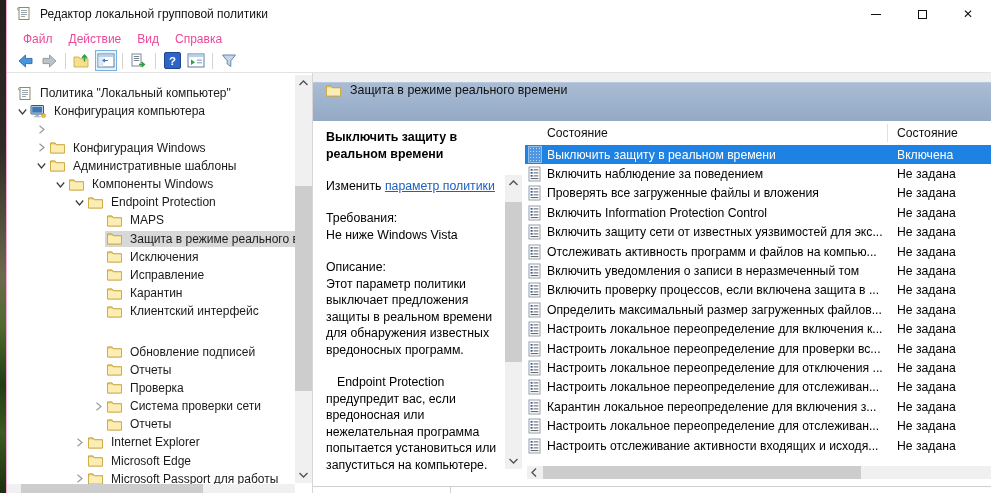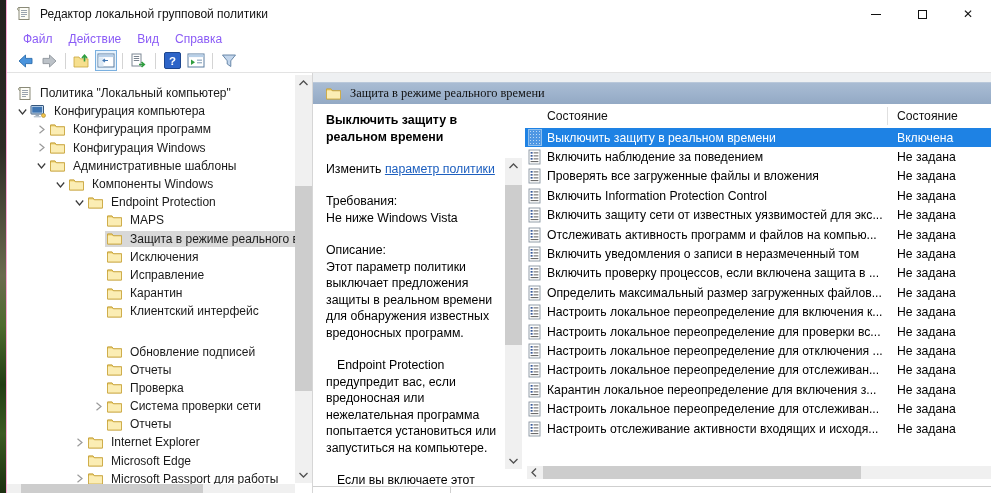--- a/index.html
+++ b/index.html
@@ -19,21 +19,21 @@
   .title-icon { margin-left:9px; width:16px; height:16px; flex:0 0 auto; }
   .title-text { margin-left:8px; font-size:12px; color:#111; }
   .win-controls { margin-left:auto; display:flex; height:100%; }
   .win-btn { width:46px; height:28px; display:flex; align-items:center; justify-content:center; }
   .glyph-min { width:10px; height:1px; background:#111; display:block; }
   .glyph-max { width:9px; height:9px; border:1px solid #111; display:block; }
   .glyph-close { font-size:12px; color:#111; line-height:1; }
 
   
   .menubar { height:21px; display:flex; align-items:center; padding-left:8px; background:#fff; }
-  .menu-item { padding:2px 8px; font-size:12px; color:#8b5cf6; }
+  .menu-item { padding:2px 8px; font-size:12px; color:#ec4899; }
 
   
   .toolbar { height:24px; display:flex; align-items:center; padding-left:6px;
     background:#fff; border-bottom:1px solid #e3e3e3; }
   .tb-btn { width:22px; height:21px; display:flex; align-items:center; justify-content:center;
     border:1px solid transparent; margin:0 1px; }
   .tb-btn.pressed { background:#e6f2fc; border:1px solid #7ab0e0; }
   .tb-sep { width:1px; height:16px; background:#d4d4d4; margin:0 4px; }
 
   
@@ -55,23 +55,23 @@
   .tree-vscroll { position:absolute; top:2px; right:0; bottom:10px; width:17px; background:#f0f0f0; }
   .tree-vscroll .up { position:absolute; top:0; left:0; width:17px; height:16px; }
   .tree-vscroll .down { position:absolute; bottom:0; left:0; width:17px; height:16px; }
   .tree-vscroll .sb-thumb { left:0; width:17px; top:111px; height:205px; }
   .tree-hscroll { position:absolute; left:0; right:17px; bottom:0; height:9px; background:#f0f0f0; }
   .tree-hscroll .sb-thumb { top:0; height:9px; left:14px; width:182px; }
 
   
   .right-pane { position:relative; flex:1 1 auto; display:flex; flex-direction:column; background:#fff; }
   .pane-topstrip { height:9px; background:#eef0f2; }
-  .pane-header { height:22px; display:flex; align-items:center; padding-left:12px;
+  .pane-header { height:39px; display:flex; padding-left:12px;
     background:linear-gradient(180deg,#a9bcd3 0%,#9db2cc 55%,#93a9c4 100%);
-    border-top:1px solid #b9c8da;font-family:Liberation Serif, serif; }
+    border-top:1px solid #b9c8da; }
   .pane-header .t-icon { margin-right:9px; }
   .pane-header-title { font-size:12.4px; color:#101010; }
 
   .pane-body { position:relative; flex:1 1 auto; display:flex; }
 
   
   .desc-wrap { position:relative; width:212px; flex:0 0 auto; }
   .desc-panel { position:absolute; inset:0; padding:8px 26px 0 13px; overflow:hidden; }
   .desc-title { font-weight:bold; font-size:12.4px; line-height:17px; margin-bottom:15px; }
   .desc-edit { font-size:12.3px; line-height:16px; margin-bottom:16px; }
@@ -250,30 +250,20 @@
                 </span>
                 <span class="t-label">Конфигурация компьютера</span>
               </span>
             </div>
             <div class="trow" style="padding-left: 27px;">
               <span class="chev-slot">
                 <svg width="11" height="11" viewBox="0 0 11 11">
                   <path d="M3.5 1.8 L8 5.5 L3.5 9.2" fill="none" stroke="#9a9a9a" stroke-width="1.2"></path>
                 </svg>
               </span>
-              <span class="t-label-wrap">
-                <span class="t-icon">
-                  <svg width="15" height="13" viewBox="0 0 15 13">
-                    <path d="M.5 2 h4.6 l1.3 1.8 H14.5 V12 H.5 Z" fill="#f6df8e" stroke="#c9a43e" stroke-width="0.8"></path>
-                    <path d="M.5 4 H14.5 V12 H.5 Z" fill="#fbedb4" stroke="none"></path>
-                    <path d="M.5 2 h4.6 l1.3 1.8 H14.5 V12 H.5 Z" fill="none" stroke="#c9a43e" stroke-width="0.8"></path>
-                  </svg>
-                </span>
-                <span class="t-label">Конфигурация программ</span>
-              </span>
             </div>
             <div class="trow" style="padding-left: 27px;">
               <span class="chev-slot">
                 <svg width="11" height="11" viewBox="0 0 11 11">
                   <path d="M3.5 1.8 L8 5.5 L3.5 9.2" fill="none" stroke="#9a9a9a" stroke-width="1.2"></path>
                 </svg>
               </span>
               <span class="t-label-wrap">
                 <span class="t-icon">
                   <svg width="15" height="13" viewBox="0 0 15 13">

